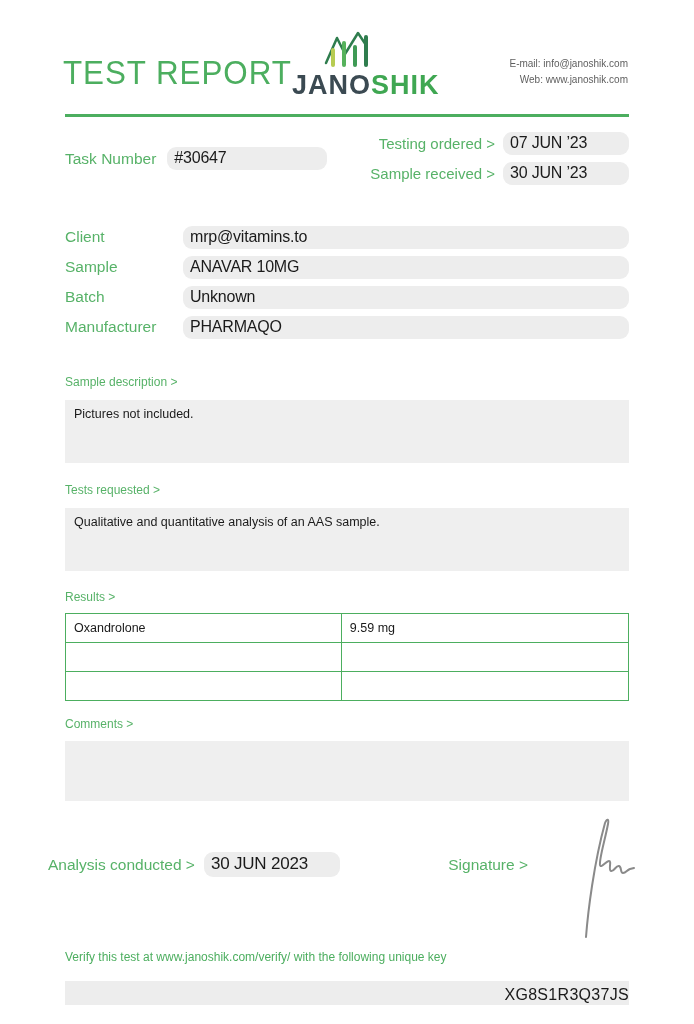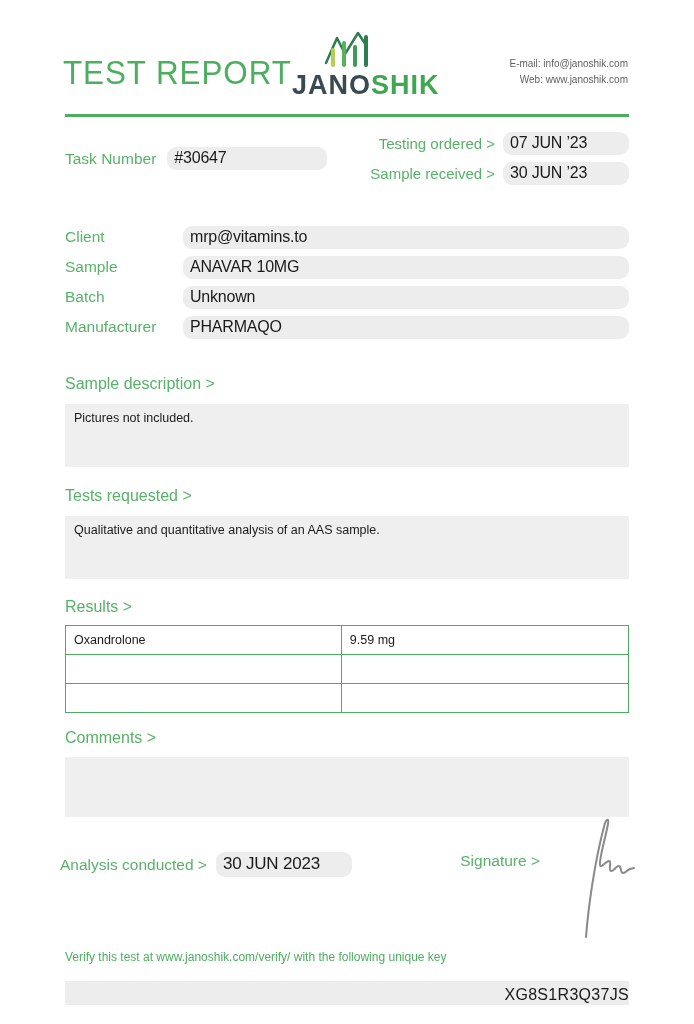--- a/index.html
+++ b/index.html
@@ -45,39 +45,39 @@
   .task-left .green-label{padding-top:3px;}
   .task-left .field{width:160px;}
   .task-right{display:flex;flex-direction:column;gap:7px;}
   .date-row{display:flex;align-items:center;gap:8px;}
   .date-row .green-label{width:126px;text-align:right;font-size:15px;}
   .date-row .field{width:126px;white-space:nowrap;}
   .info-block{margin-top:40px;}
   .info-row{display:flex;margin-bottom:7px;}
   .info-row .green-label{width:118px;padding-top:2px;flex:none;}
   .info-row .field{flex:1;min-height:22px;}
-  .section-heading{margin-top:36px;font-size:16px;color:var(--label-green);}
+  .section-heading{margin-top:36px;font-size:12px;color:var(--label-green);}
   .section-heading.sh-tests{margin-top:20px;}
   .section-heading.sh-results{margin-top:19px;}
   .section-heading.sh-comments{margin-top:16px;}
   .gray-box{
     margin-top:11px;background:#efefef;height:63px;box-sizing:border-box;
     padding:7px 9px;font-size:12.5px;color:var(--text-dark);
   }
   .gray-box.empty{height:60px;margin-top:10px;}
   .results-table{margin-top:9px;width:100%;border-collapse:collapse;padding-left:31px;}
   .results-table td{
     border:1.5px solid var(--accent-green);height:24px;padding:2px 8px;
     font-size:12.5px;color:var(--text-dark);
   }
   .results-table td.col-substance{width:49%;}
   
   .footer-row{
-    position:absolute;top:852px;left:60px;width:564px;
-    display:flex;justify-content:space-between;align-items:flex-start;
+    position:absolute;top:852px;left:48px;width:564px;
+    display:flex;justify-content:space-between;align-items:center;
   }
   .analysis-group{display:flex;align-items:center;gap:9px;}
   .analysis-group .field{width:136px;font-size:17px;white-space:nowrap;}
   .signature-group{display:flex;align-items:center;margin-right:84px;}
   .signature-svg{position:absolute;top:815px;right:58px;}
   .verify-text{
     position:absolute;top:950px;left:65px;width:564px;
     font-size:12px;color:var(--accent-green);white-space:nowrap;
   }
   .key-box{

